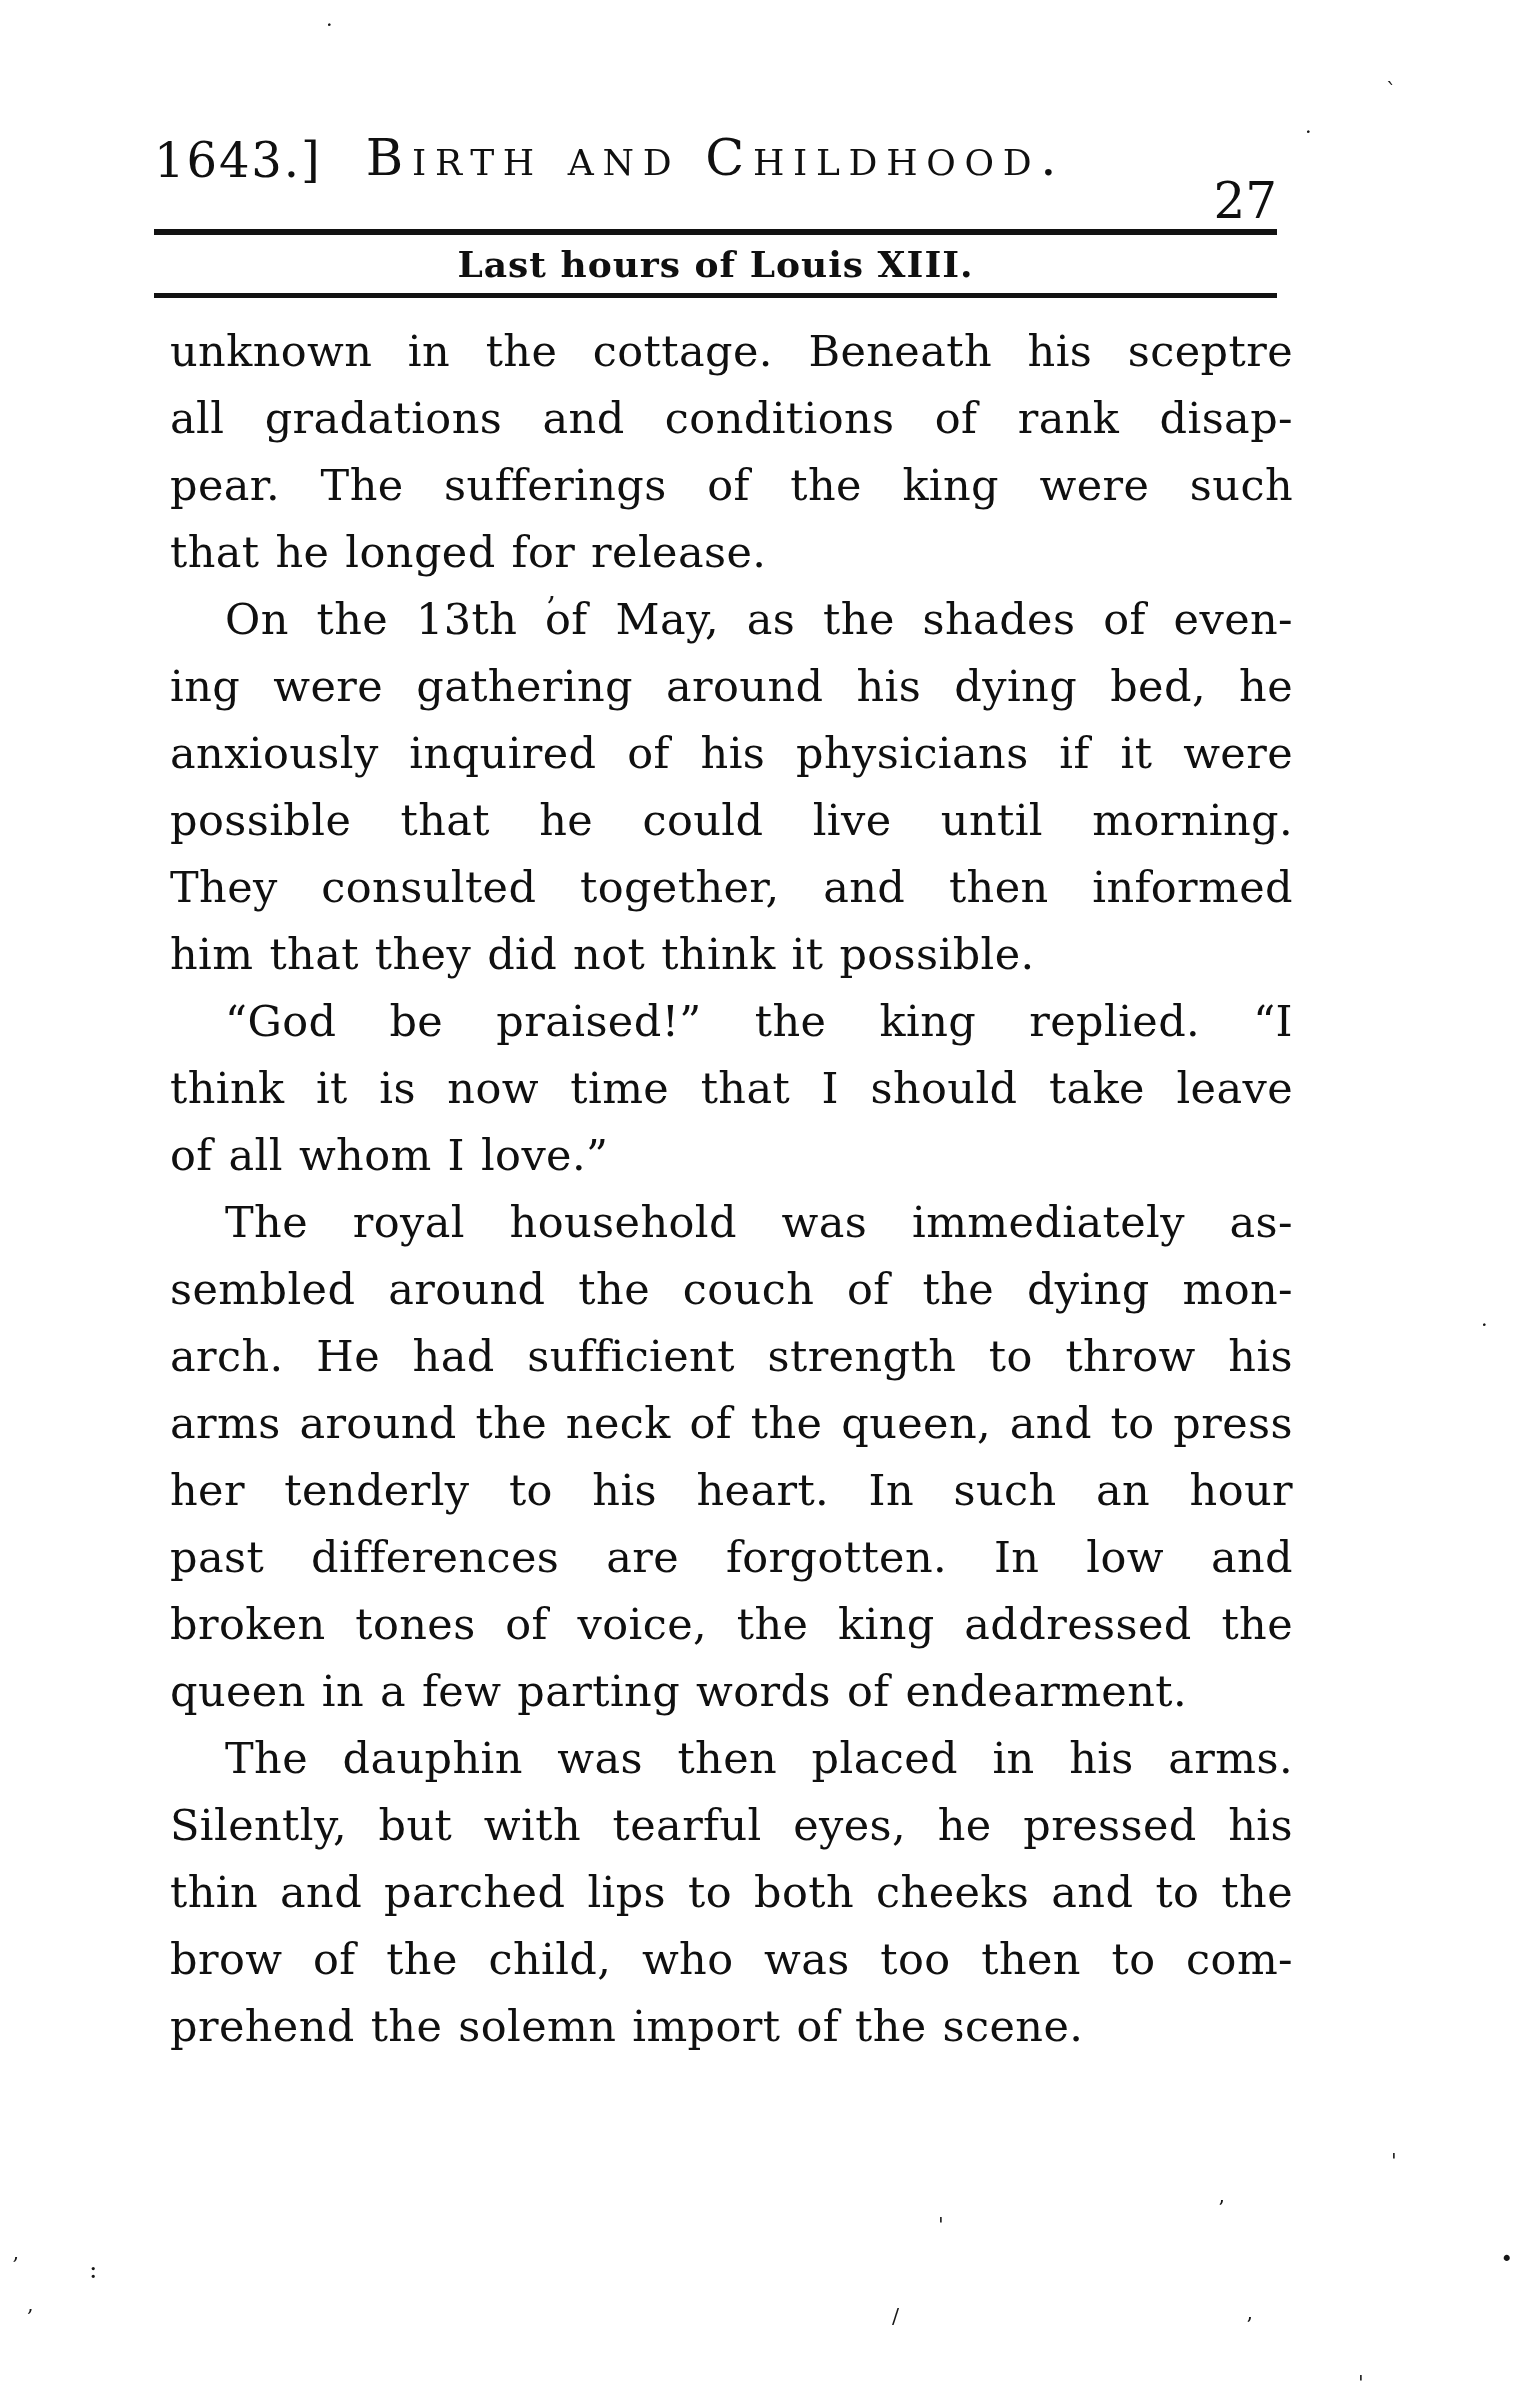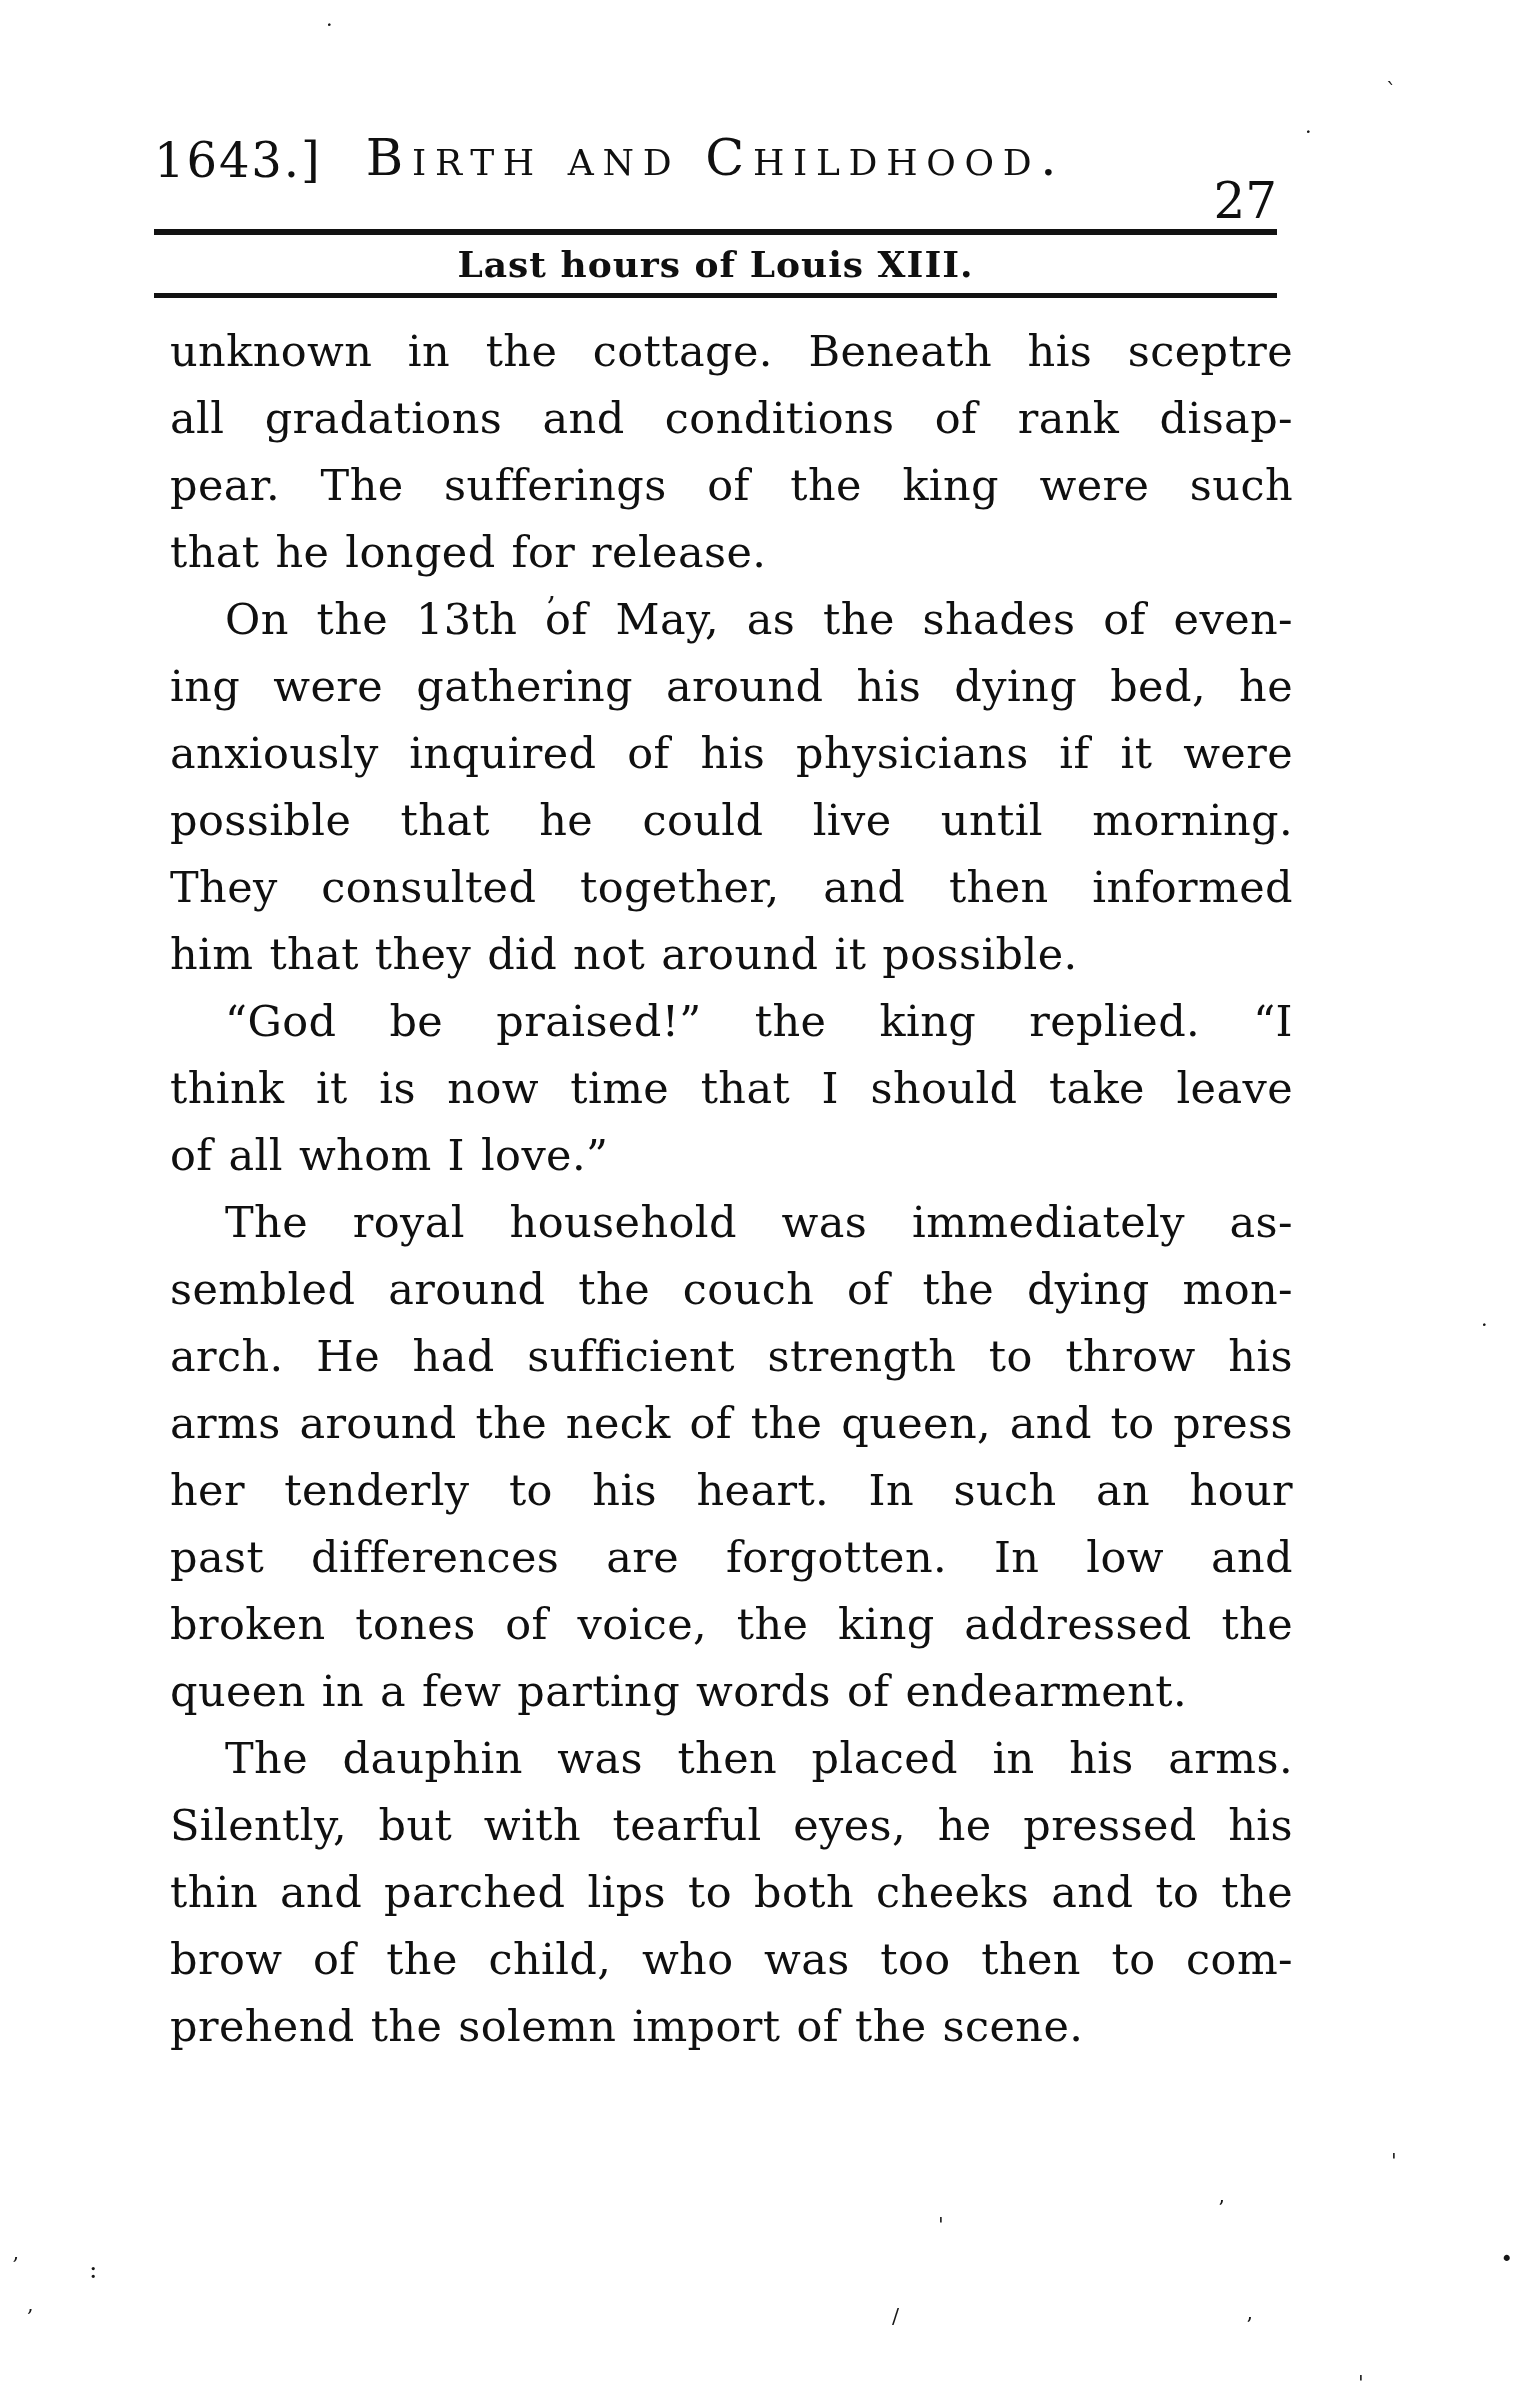--- a/index.html
+++ b/index.html
@@ -112,21 +112,21 @@
   <div class="body-text">
     <div class="line j">unknown in the cottage.  Beneath his sceptre</div>
     <div class="line j">all gradations and conditions of rank disap-</div>
     <div class="line j">pear.  The sufferings of the king were such</div>
     <div class="line">that he longed for release.</div>
     <div class="line j ind">On the 13th of May, as the shades of even-</div>
     <div class="line j">ing were gathering around his dying bed, he</div>
     <div class="line j">anxiously inquired of his physicians if it were</div>
     <div class="line j">possible that he could live until morning.</div>
     <div class="line j">They consulted together, and then informed</div>
-    <div class="line">him that they did not around it possible.</div>
+    <div class="line">him that they did not think it possible.</div>
     <div class="line j ind">“God be praised!” the king replied.  “I</div>
     <div class="line j">think it is now time that I should take leave</div>
     <div class="line">of all whom I love.”</div>
     <div class="line j ind">The royal household was immediately as-</div>
     <div class="line j">sembled around the couch of the dying mon-</div>
     <div class="line j">arch.  He had sufficient strength to throw his</div>
     <div class="line j">arms around the neck of the queen, and to press</div>
     <div class="line j">her tenderly to his heart.  In such an hour</div>
     <div class="line j">past differences are forgotten.  In low and</div>
     <div class="line j">broken tones of voice, the king addressed the</div>

